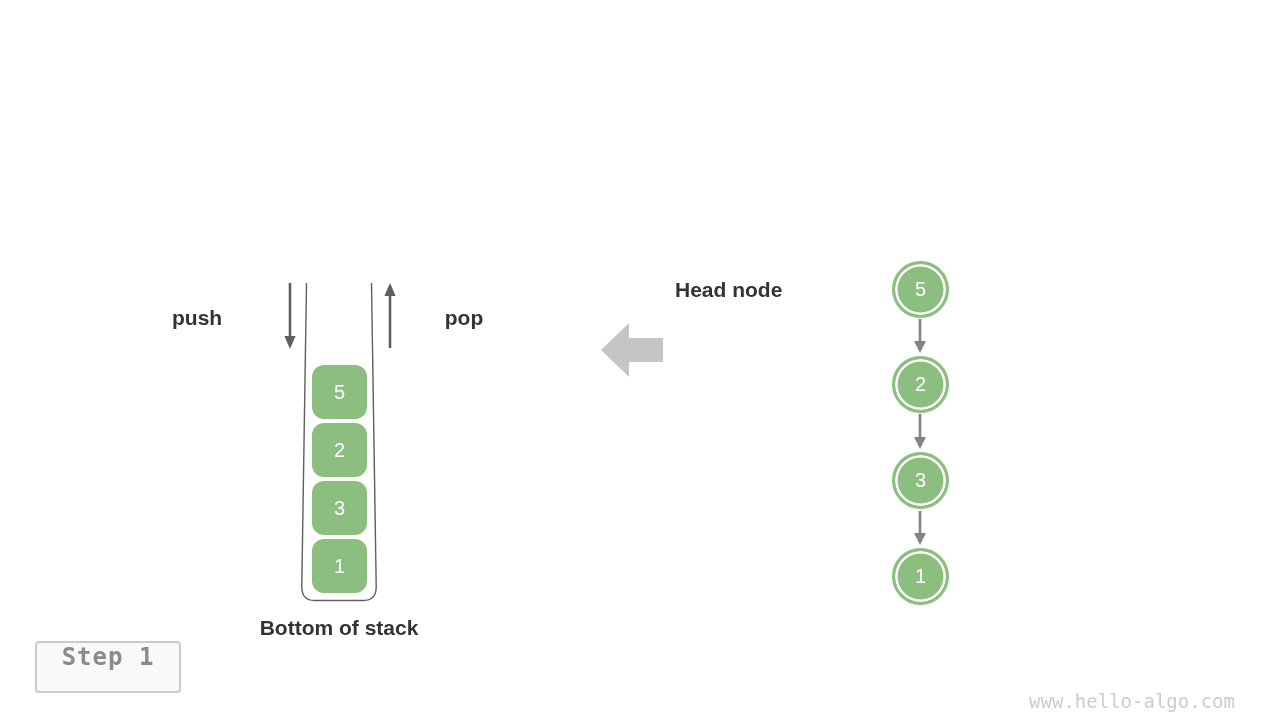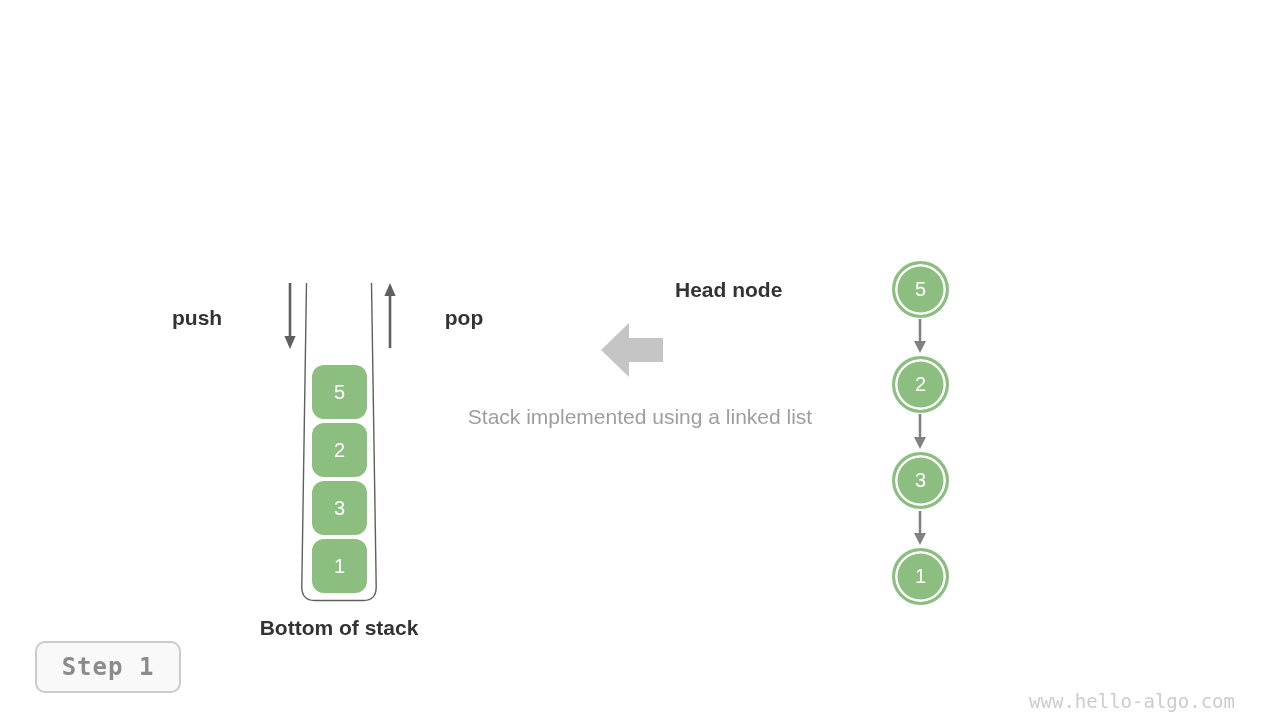--- a/index.html
+++ b/index.html
@@ -94,24 +94,23 @@
 
   
   .step-badge {
     position: absolute;
     left: 35px;
     top: 641px;
     width: 146px;
     height: 52px;
     box-sizing: border-box;
     border: 2px solid var(--badge-border, #cbcbcb);
-    border-radius: 10px;
+    border-radius: 4px;
     background: var(--badge-bg, #f9f9f9);
     display: flex;
-    align-items: center;
     justify-content: center;
   }
   .step-badge-text {
     font-family: "DejaVu Sans Mono", monospace;
     font-size: 24px;
     font-weight: bold;
     color: var(--badge-text, #8b8b8b);
     letter-spacing: 1px;
   }
 
@@ -166,21 +165,20 @@
 
   <div class="diagram-label" style="left:414px; top:306px; width:100px; text-align:center;">pop</div>
 
   <div class="diagram-label" style="left:239px; top:616px; width:200px; text-align:center;">Bottom of stack</div>
 
   <div class="stack-box" style="top:365px;">5</div>
   <div class="stack-box" style="top:423px;">2</div>
   <div class="stack-box" style="top:481px;">3</div>
   <div class="stack-box" style="top:539px;">1</div>
 
-  <div class="caption">Stack implemented using a linked list</div>
 
   <div class="diagram-label" style="left:675px; top:278px; width:200px; text-align:left;">Head node</div>
 
   <div class="node-circle" style="top:261px;">5</div>
   <div class="node-circle" style="top:356px;">2</div>
   <div class="node-circle" style="top:452px;">3</div>
   <div class="node-circle" style="top:548px;">1</div>
 
   <div class="step-badge">
     <span class="step-badge-text">Step 1</span>

